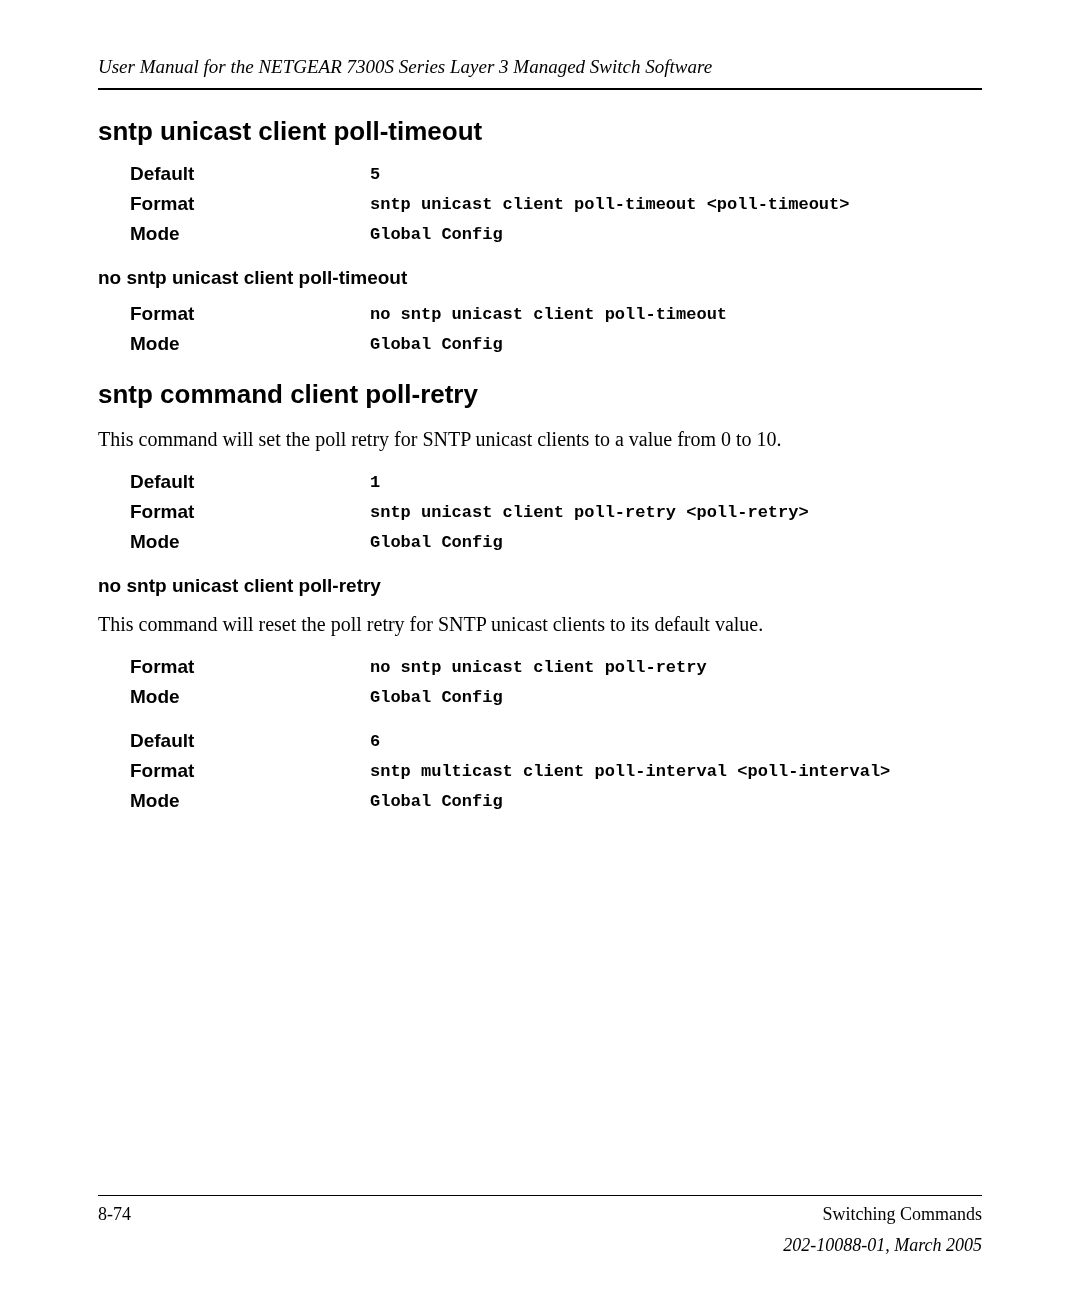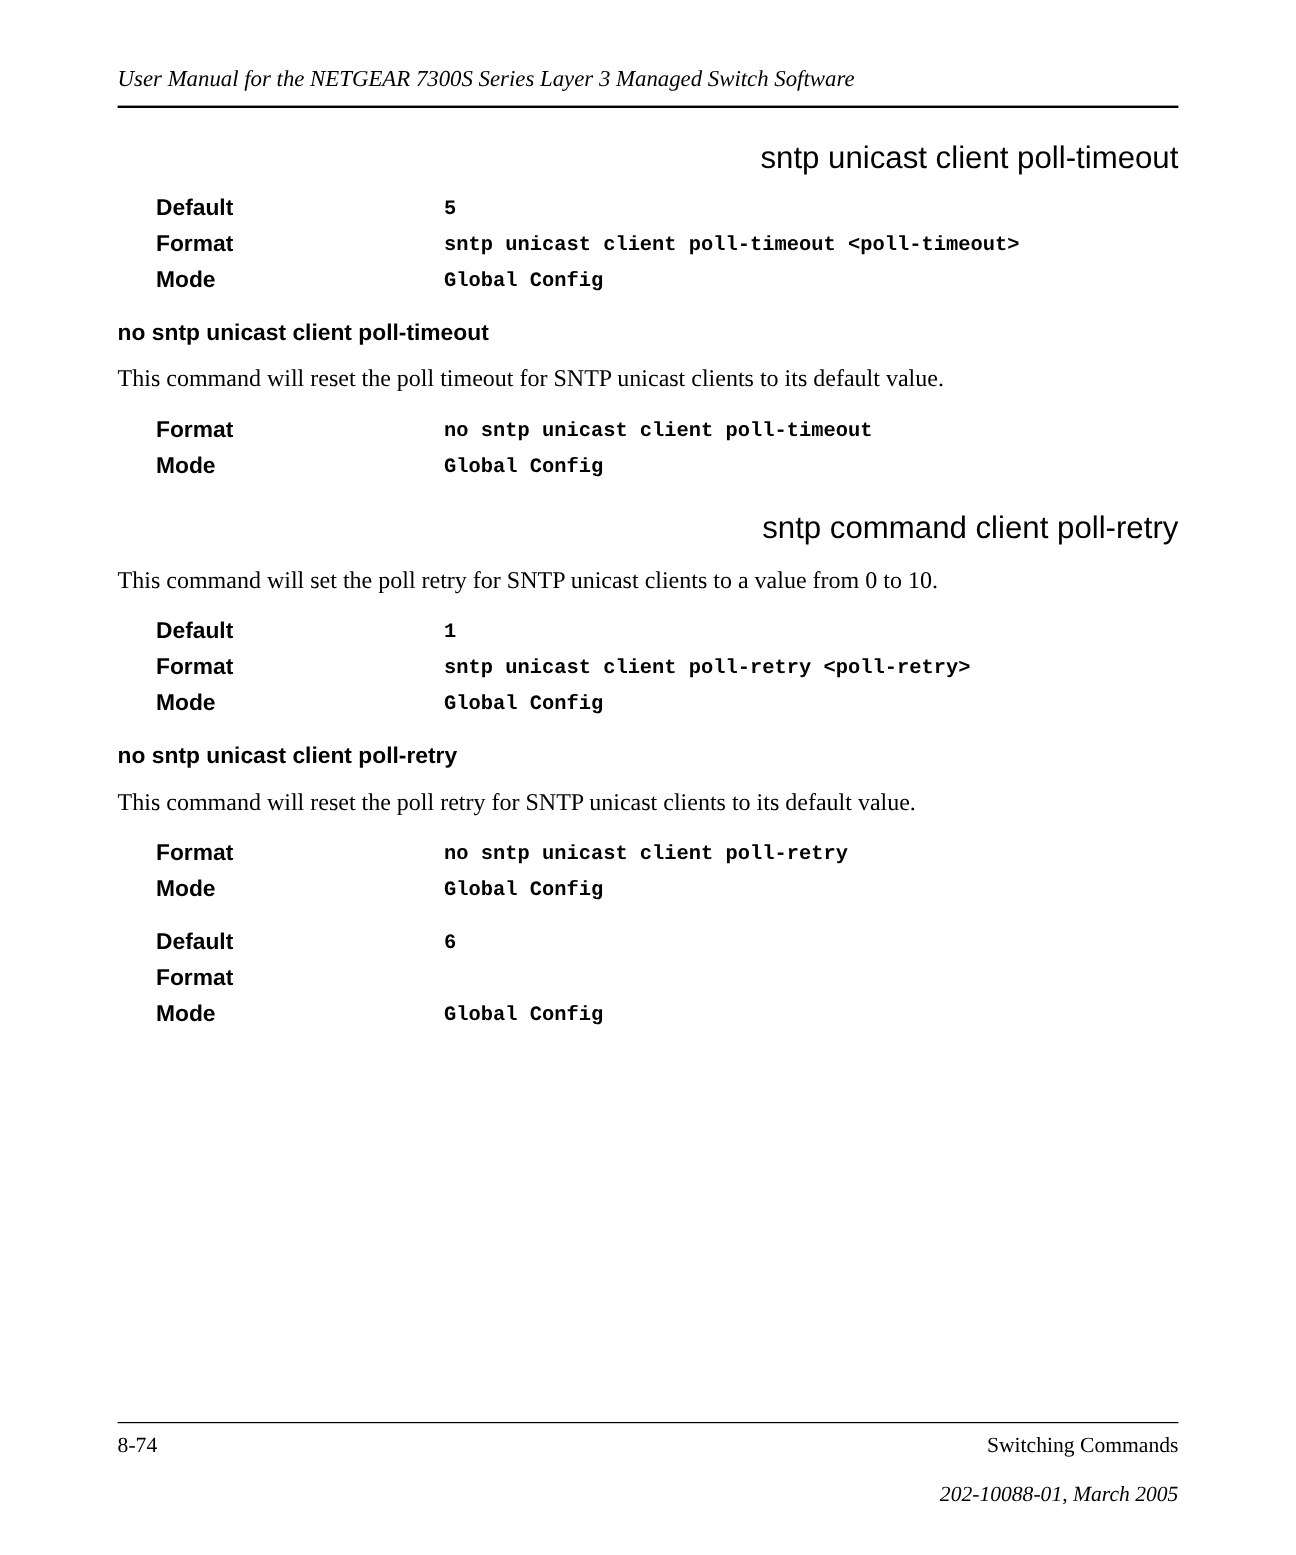--- a/index.html
+++ b/index.html
@@ -24,24 +24,23 @@
   .rule {
     border-top: 2px solid #000;
     margin: 0 0 26px 0;
   }
   .rule-bottom {
     border-top: 1px solid #000;
     margin: 22px 0 8px 0;
   }
   h2.cmd-heading {
     font-family: Arial, Helvetica, sans-serif;
-    font-weight: normal;
+    font-weight: bold;
     font-size: 26px;
     margin: 24px 0 16px 0;
-    text-align: right;
   }
   p.body-text {
     font-size: 20px;
     margin: 0 0 18px 0;
     line-height: 1.35;
   }
   .param-table {
     margin-left: 32px;
     margin-bottom: 22px;
   }
@@ -71,21 +70,21 @@
   .footer {
     position: absolute;
     left: 98px;
     right: 98px;
     bottom: 40px;
   }
   .footer-row {
     display: flex;
     justify-content: space-between;
     font-size: 18px;
-    margin-bottom: 20px;
+    margin-bottom: 10px;
     text-align: right;
   }
   .footer-center {
     text-align: right;
     font-style: italic;
     font-size: 18px;
   }
 </style>
 </head>
 <body>
@@ -104,21 +103,20 @@
     <div class="param-row">
       <div class="param-label">Format</div>
       <div class="param-value">sntp unicast client poll-timeout &lt;poll-timeout&gt;</div>
     </div>
     <div class="param-row">
       <div class="param-label">Mode</div>
       <div class="param-value">Global Config</div>
     </div>
   </div>
   <h3 class="sub-heading">no sntp unicast client poll-timeout</h3>
-  <p class="body-text">This command will reset the poll timeout for SNTP unicast clients to its default value.</p>
   <div class="param-table">
     <div class="param-row">
       <div class="param-label">Format</div>
       <div class="param-value">no sntp unicast client poll-timeout</div>
     </div>
     <div class="param-row">
       <div class="param-label">Mode</div>
       <div class="param-value">Global Config</div>
     </div>
   </div>
@@ -152,20 +150,21 @@
     </div>
   </div>
 
   <div class="param-table">
     <div class="param-row">
       <div class="param-label">Default</div>
       <div class="param-value">6</div>
     </div>
     <div class="param-row">
       <div class="param-label">Format</div>
+      <div class="param-value">sntp multicast client poll-interval &lt;poll-interval&gt;</div>
     </div>
     <div class="param-row">
       <div class="param-label">Mode</div>
       <div class="param-value">Global Config</div>
     </div>
   </div>
 
   <div class="footer">
     <div class="rule-bottom"></div>
     <div class="footer-row">

